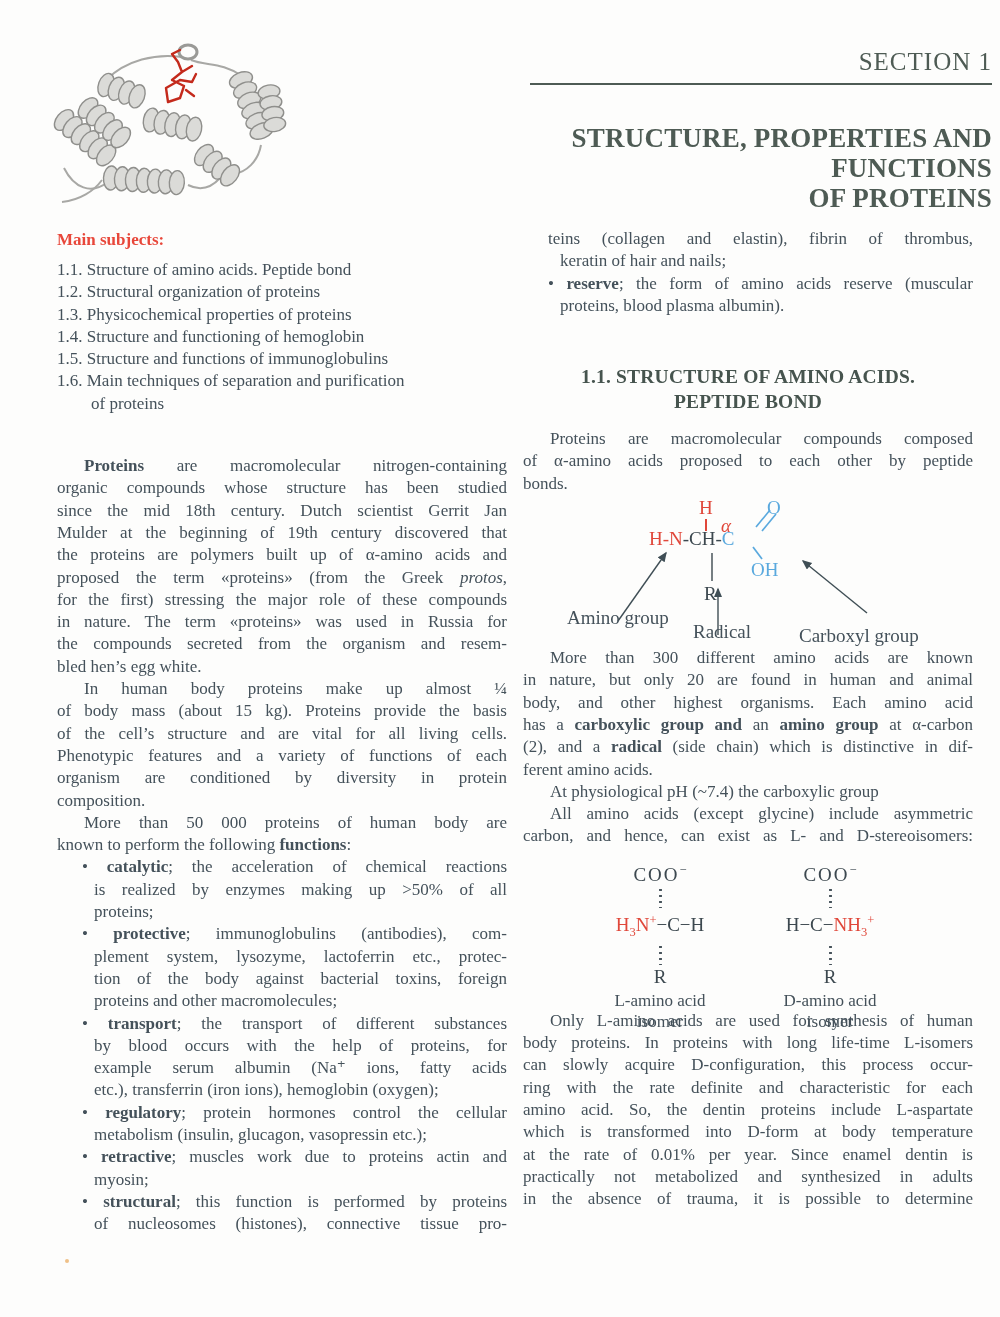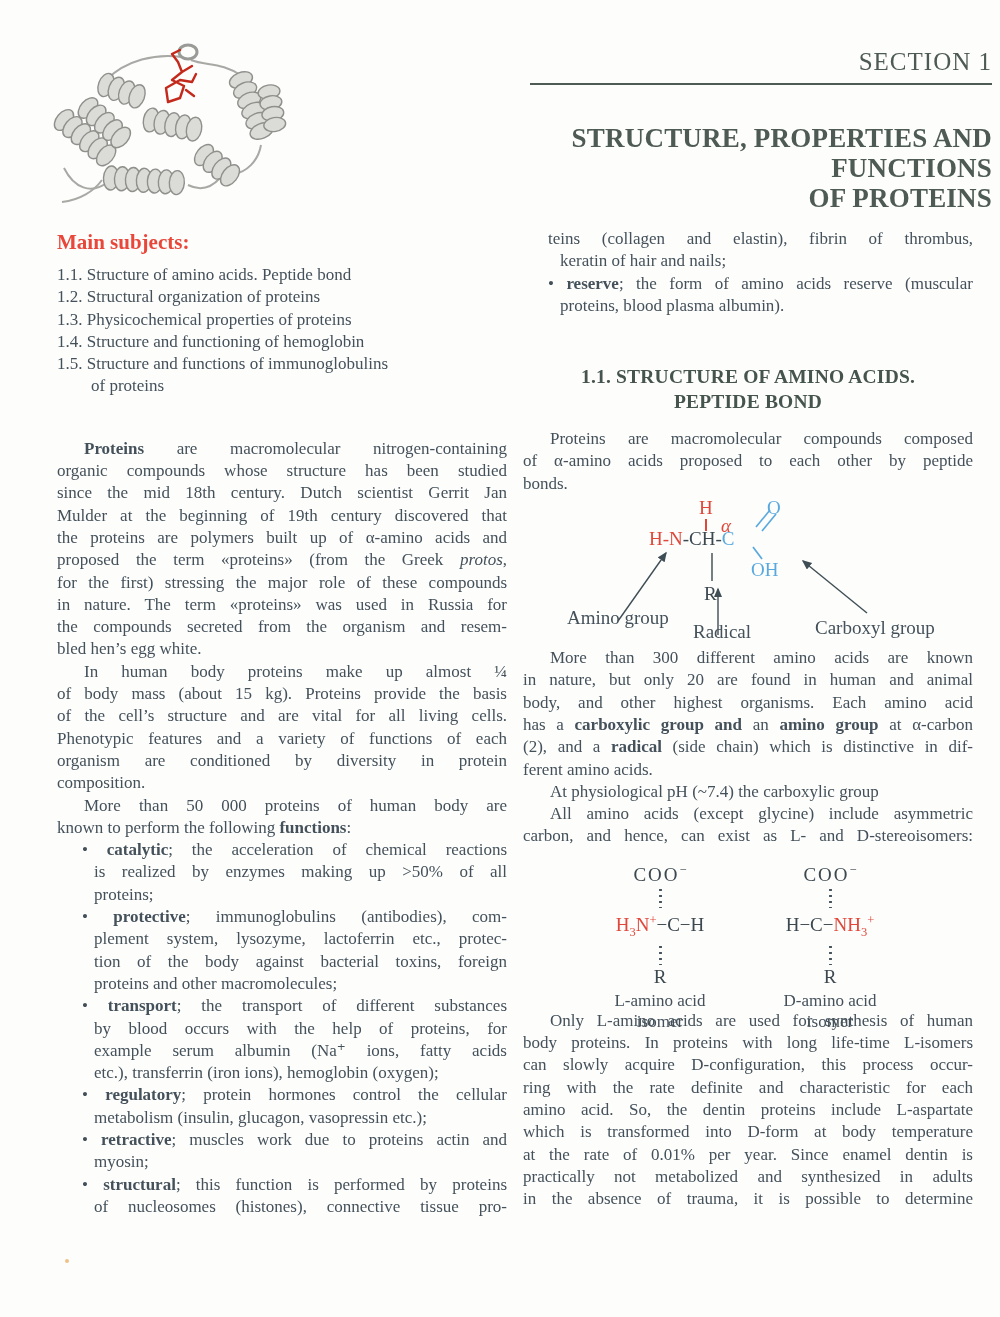--- a/index.html
+++ b/index.html
@@ -28,21 +28,21 @@
   .rich>div{line-height:22.3px;text-align:justify;text-align-last:justify;}
   .rich>div:last-child{text-align-last:left;}
   .jall>div:last-child{text-align-last:justify;}
   .plain>div{text-align:left !important;text-align-last:left !important;}
   .ind-first>div:first-child{text-indent:27px;}
   .hang>div{padding-left:37px;}
   .hang>div:first-child{padding-left:25px;}
   .b{font-weight:bold;}
   .i{font-style:italic;}
   .ind{padding-left:34px;}
-  .ms-heading{font-size:21px;font-weight:bold;color:#e8473a;margin:2px 0 9px 0;}
+  .ms-heading{font-size:17px;font-weight:bold;color:#e8473a;margin:2px 0 9px 0;}
   .ms-list{margin-bottom:40px;}
   .sub-heading{
     margin:48px 0 14px 0;text-align:center;font-weight:bold;
     font-size:19.5px;line-height:24.5px;color:#46544e;letter-spacing:.2px;
   }
   
   .formula{position:relative;height:148px;margin:2px 0;}
   .formula .abs{position:absolute;white-space:nowrap;font-size:19px;}
   .red{color:#e0473a;}
   .blue{color:#5aa9de;}
@@ -152,20 +152,21 @@
   <div class="cols">
 
     <div class="col">
       <div class="ms-heading">Main subjects:</div>
       <div class="rich plain ms-list">
           <div><span>1.1. Structure of amino acids. Peptide bond</span></div>
           <div><span>1.2. Structural organization of proteins</span></div>
           <div><span>1.3. Physicochemical properties of proteins</span></div>
           <div><span>1.4. Structure and functioning of hemoglobin</span></div>
           <div><span>1.5. Structure and functions of immunoglobulins</span></div>
+          <div><span>1.6. Main techniques of separation and purification</span></div>
           <div><span class="ind">of proteins</span></div>
         </div>
 
       <div class="rich ind-first">
           <div><span class="b">Proteins</span><span> are macromolecular nitrogen-containing</span></div>
           <div><span>organic compounds whose structure has been studied</span></div>
           <div><span>since the mid 18th century. Dutch scientist Gerrit Jan</span></div>
           <div><span>Mulder at the beginning of 19th century discovered that</span></div>
           <div><span>the proteins are polymers built up of α-amino acids and</span></div>
           <div><span>proposed the term «proteins» (from the Greek </span><span class="i">protos</span><span>,</span></div>
@@ -256,21 +257,21 @@
         </svg>
         <span class="abs red" style="left:176px;top:0;">H</span>
         <span class="rbar" style="left:182px;top:22px;"></span>
         <span class="abs red alpha" style="left:198px;top:18px;">α</span>
         <span class="abs" style="left:126px;top:31px;"><span class="red">H-N</span><span class="dark">-CH-</span><span class="blue">C</span></span>
         <span class="abs blue" style="left:244px;top:0;">O</span>
         <span class="abs blue" style="left:228px;top:62px;">OH</span>
         <span class="abs dark" style="left:181px;top:86px;">R</span>
         <span class="abs fl-label" style="left:44px;top:110px;">Amino group</span>
         <span class="abs fl-label" style="left:170px;top:124px;">Radical</span>
-        <span class="abs fl-label" style="left:276px;top:120px;margin-left:16px;">Carboxyl group</span>
+        <span class="abs fl-label" style="left:276px;top:128px;">Carboxyl group</span>
       </div>
 
       <div class="rich ind-first">
           <div><span>More than 300 different amino acids are known</span></div>
           <div><span>in nature, but only 20 are found in human and animal</span></div>
           <div><span>body, and other highest organisms. Each amino acid</span></div>
           <div><span>has a </span><span class="b">carboxylic group and</span><span> an </span><span class="b">amino group</span><span> at α-carbon</span></div>
           <div><span>(2), and a </span><span class="b">radical</span><span> (side chain) which is distinctive in dif-</span></div>
           <div><span>ferent amino acids.</span></div>
         </div>

